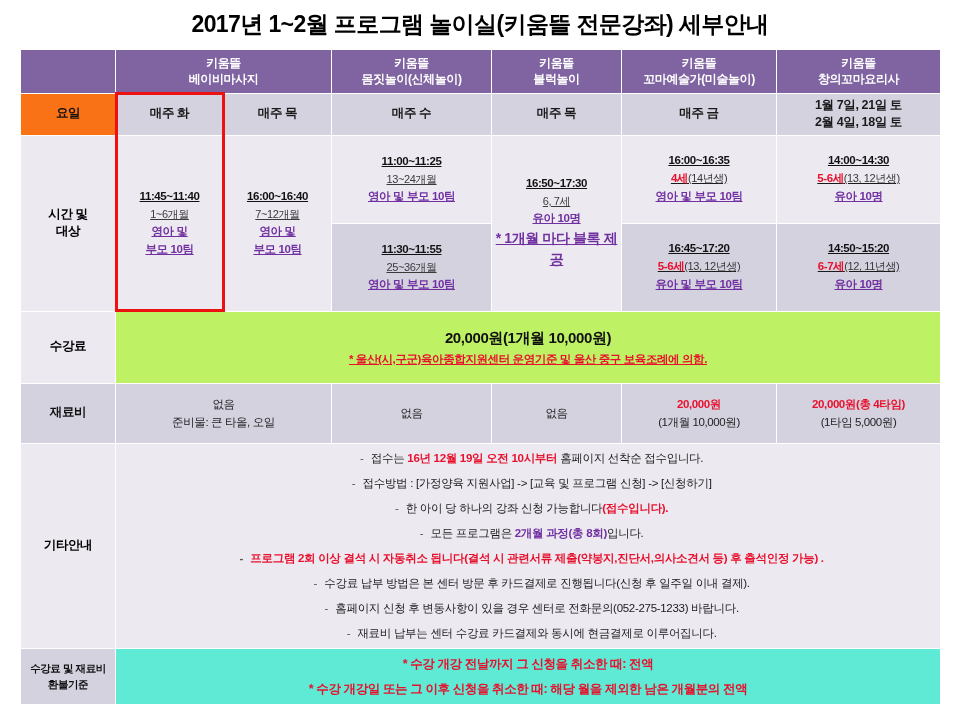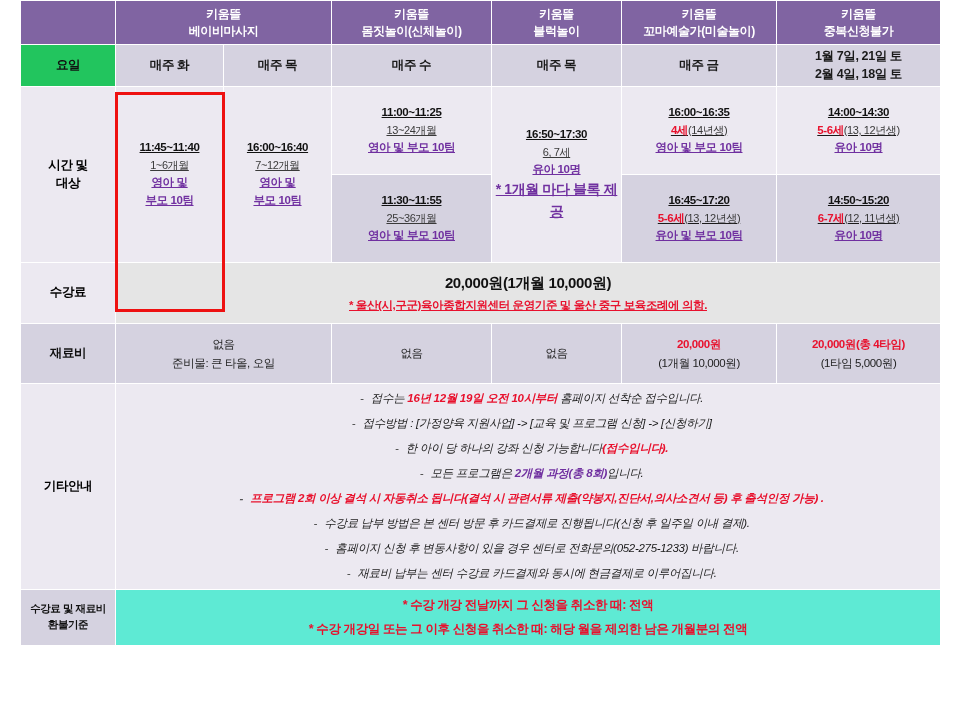--- a/index.html
+++ b/index.html
@@ -85,38 +85,38 @@
   .lbl-small {
     background: #d5d2e0;
     font-weight: bold;
     font-size: 10.5px;
     color: #111111;
     line-height: 1.5;
   }
 
   
   .dayrow td { background: #d5d2e0; height: 42px; font-weight: bold; font-size: 12.5px; line-height: 1.4; }
-  .dayrow td.lbl { background: #22c55e; }
+  .dayrow td.lbl { background: #f97316; }
 
   
   .cell-light { background: #ece9f1; }
   .cell-dark  { background: #d5d2e0; }
   .cell-tall  { height: 88px; }
 
   .t-time { font-weight: bold; color: #111111; font-size: 11.5px; }
   .t-age  { color: #3a3a3a; font-size: 11px; }
   .t-age-red { color: #e8112d; font-weight: bold; font-size: 11.5px; }
   .t-target { color: #7030a0; font-weight: bold; font-size: 11.5px; }
   .t-note { color: #7030a0; font-weight: bold; font-size: 14px; }
   .ln { line-height: 1.55; text-decoration: underline; }
 
   
   .fee-cell {
-    background: #e5e5e5;
-    height: 61px;
+    background: #bef264;
+    height: 72px;
     line-height: 1.7;
   }
   .fee-main { font-size: 15px; font-weight: bold; color: #111111; }
   .fee-sub  { font-size: 11.5px; font-weight: bold; color: #e8112d; text-decoration: underline; }
 
   
   .mat-cell { background: #d5d2e0; height: 60px; line-height: 1.6; }
   .mat-none { font-size: 11.5px; color: #222222; }
   .mat-prep { font-size: 11.5px; color: #222222; }
   .mat-red  { font-size: 11.5px; font-weight: bold; color: #e8112d; }
@@ -130,21 +130,20 @@
     height: 205px;
     vertical-align: middle;
   }
   ul.notices { list-style: none; margin: 0; padding: 0; }
   ul.notices li {
     font-size: 11.5px;
     line-height: 2.18;
     color: #1a1a1a;
     letter-spacing: -0.3px;
     white-space: nowrap;
-    font-style: italic;
   }
   ul.notices li .dash { display: inline-block; width: 18px; color: #555; }
   .seg-red { color: #e8112d; font-weight: bold; }
   .seg-purple { color: #7030a0; font-weight: bold; }
   .seg-black { color: #1a1a1a; }
   li.all-red .seg-black, li.all-red .dash { color: #e8112d; }
   li.all-red { color: #e8112d; font-weight: bold; }
 
   
   .refund-cell {
@@ -169,20 +168,21 @@
     border: 3px solid #ee1111;
     pointer-events: none;
     box-sizing: border-box;
   }
 </style>
 </head>
 <body>
 
 <div class="page">
 
+  <div class="title">2017년 1~2월 프로그램 놀이실(키움뜰 전문강좌) 세부안내</div>
 
   <div class="tbl-wrap">
     <table class="sched">
       <colgroup>
         <col style="width:95px">
         <col style="width:108px">
         <col style="width:108px">
         <col style="width:160px">
         <col style="width:130px">
         <col style="width:155px">
@@ -203,21 +203,21 @@
         <td class="hdr">
           <div>키움뜰</div>
           <div>블럭놀이</div>
         </td>
         <td class="hdr">
           <div>키움뜰</div>
           <div>꼬마예술가(미술놀이)</div>
         </td>
         <td class="hdr">
           <div>키움뜰</div>
-          <div>중복신청불가</div>
+          <div>창의꼬마요리사</div>
         </td>
       </tr>
 
       <tr class="dayrow">
         <td class="lbl">요일</td>
         <td>매주 화</td>
         <td>매주 목</td>
         <td>매주 수</td>
         <td>매주 목</td>
         <td>매주 금</td>

